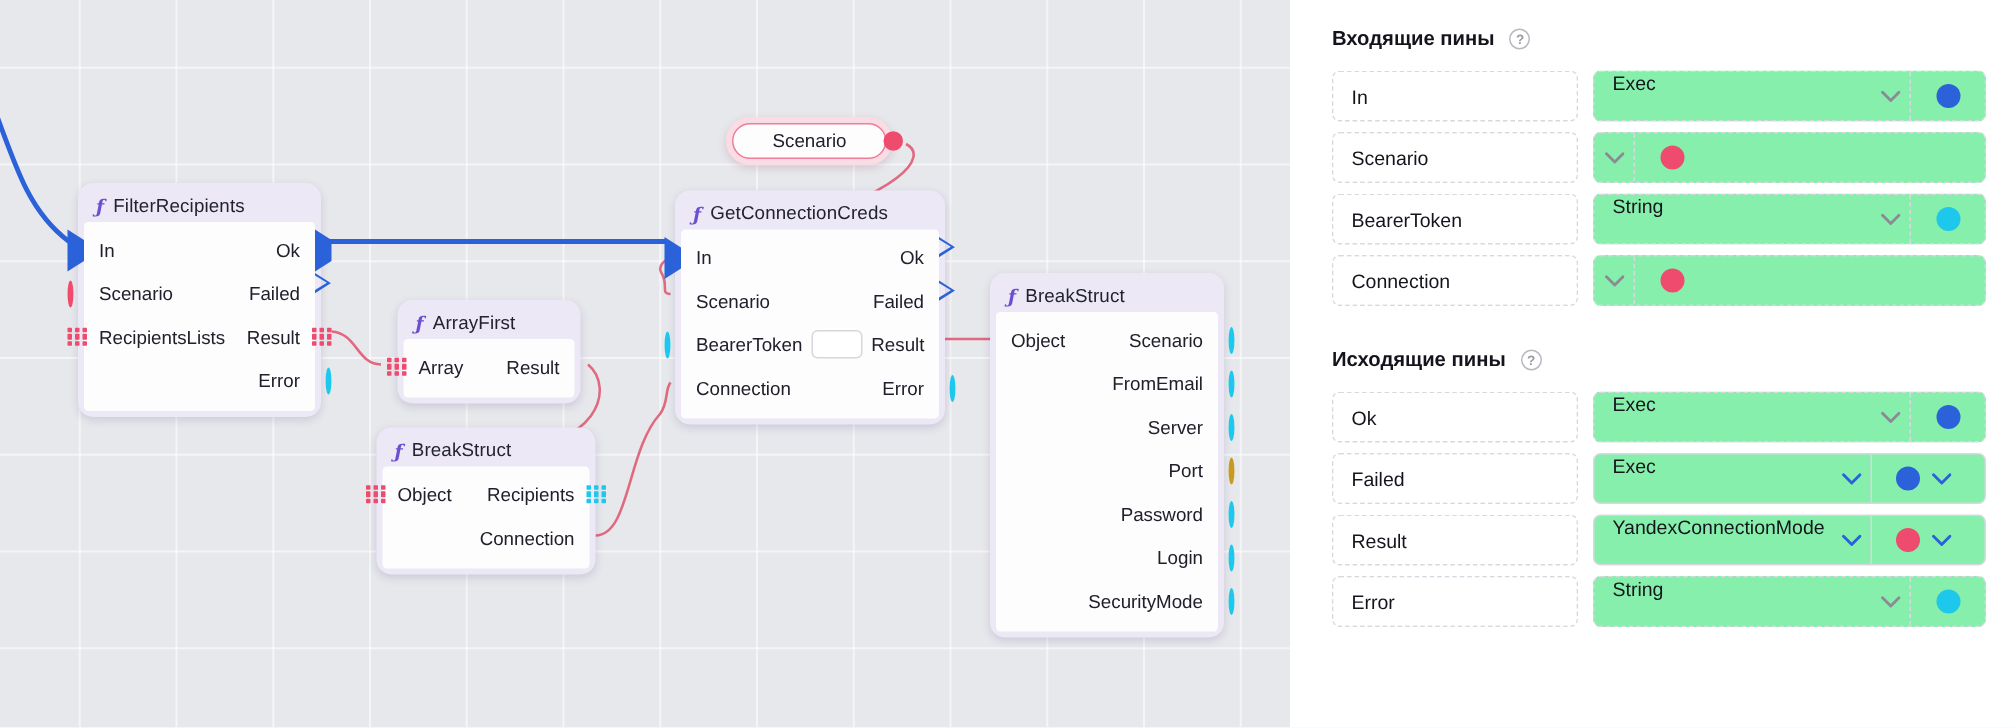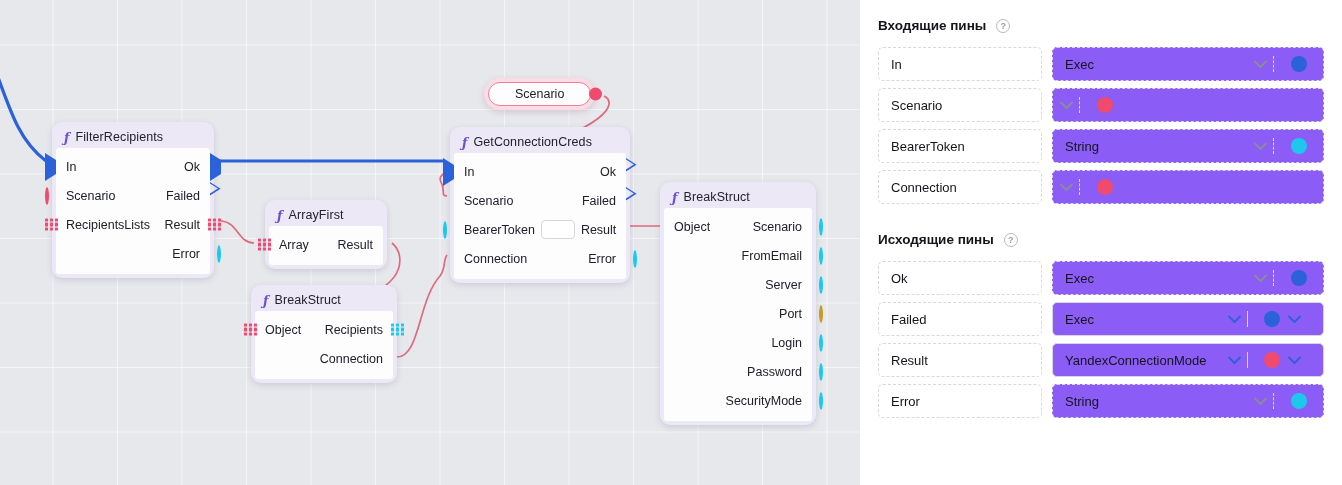--- a/index.html
+++ b/index.html
@@ -133,21 +133,21 @@
     font-size: 12.5px;
     color: #20202c;
     text-align: center;
   }
 
   
   #panel {
     position: absolute; left: 860px; top: 0;
     width: 482px; height: 485px;
     background: #ffffff;
-    padding: 18px 18px 0 18px;
+    padding: 18px 18px 0 28px;
   }
   .sect-title {
     display: flex; align-items: center;
     font-size: 13.5px; font-weight: bold;
     color: #14141c;
     margin: 0 0 14px 0;
   }
   .sect-title .label { margin-right: 10px; }
   .help-icon {
     width: 14px; height: 14px; border-radius: 50%;
@@ -166,22 +166,22 @@
     display: flex; align-items: center;
     padding: 0 12px;
     font-size: 13px;
     color: #14141c;
     background: #fff;
   }
   .type-box {
     flex: 1; height: 34px;
     border: 1px dashed #d8d8e0;
     border-radius: 5px;
-    display: flex; align-items: center;
-    background: #8b5cf6;
+    display: flex; 
+    background: #86efac;
     overflow: hidden;
   }
   .type-box.solid { border: 1px solid #d8d8e0; }
   .type-label {
     flex: 1;
     padding: 0 6px 0 12px;
     font-size: 13px;
     color: #14141c;
     white-space: nowrap;
     overflow: hidden;
@@ -411,25 +411,25 @@
         </div>
         <div class="pin-row only-right">
           <span class="pin-right">Server</span>
           <span class="conn R"><span class="dot-hollow cyan"></span></span>
         </div>
         <div class="pin-row only-right">
           <span class="pin-right">Port</span>
           <span class="conn R"><span class="dot-hollow" style="border-color:#c79a23"></span></span>
         </div>
         <div class="pin-row only-right">
+          <span class="pin-right">Password</span>
+          <span class="conn R"><span class="dot-hollow cyan"></span></span>
+        </div>
+        <div class="pin-row only-right">
           <span class="pin-right">Login</span>
-          <span class="conn R"><span class="dot-hollow cyan"></span></span>
-        </div>
-        <div class="pin-row only-right">
-          <span class="pin-right">Password</span>
           <span class="conn R"><span class="dot-hollow cyan"></span></span>
         </div>
         <div class="pin-row only-right">
           <span class="pin-right">SecurityMode</span>
           <span class="conn R"><span class="dot-hollow cyan"></span></span>
         </div>
       </div>
     </div>
 
   </div>

